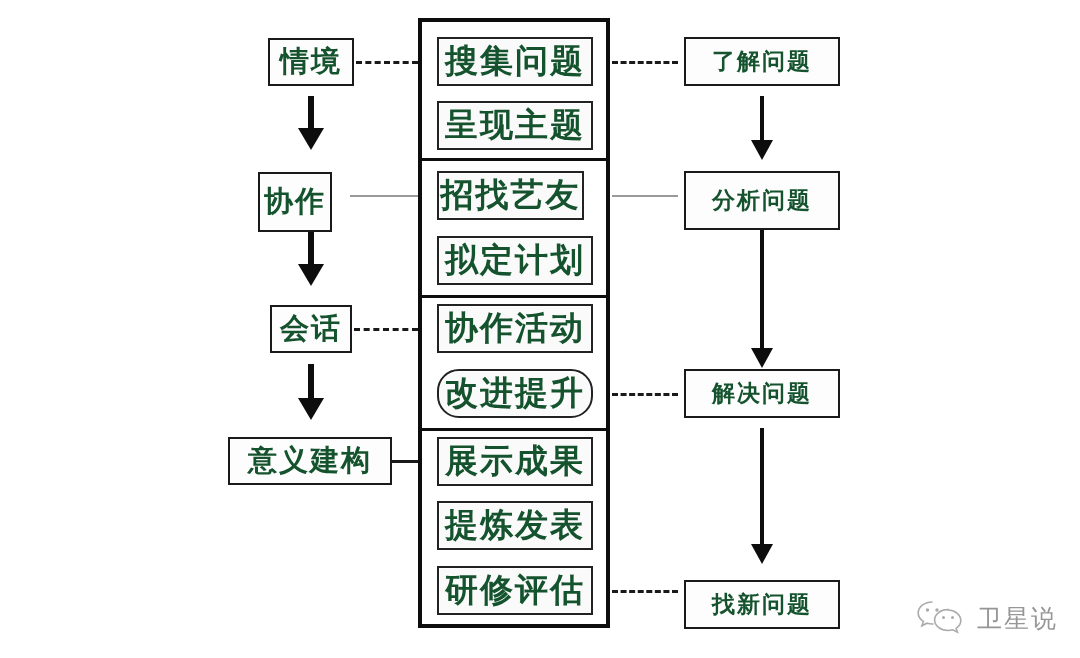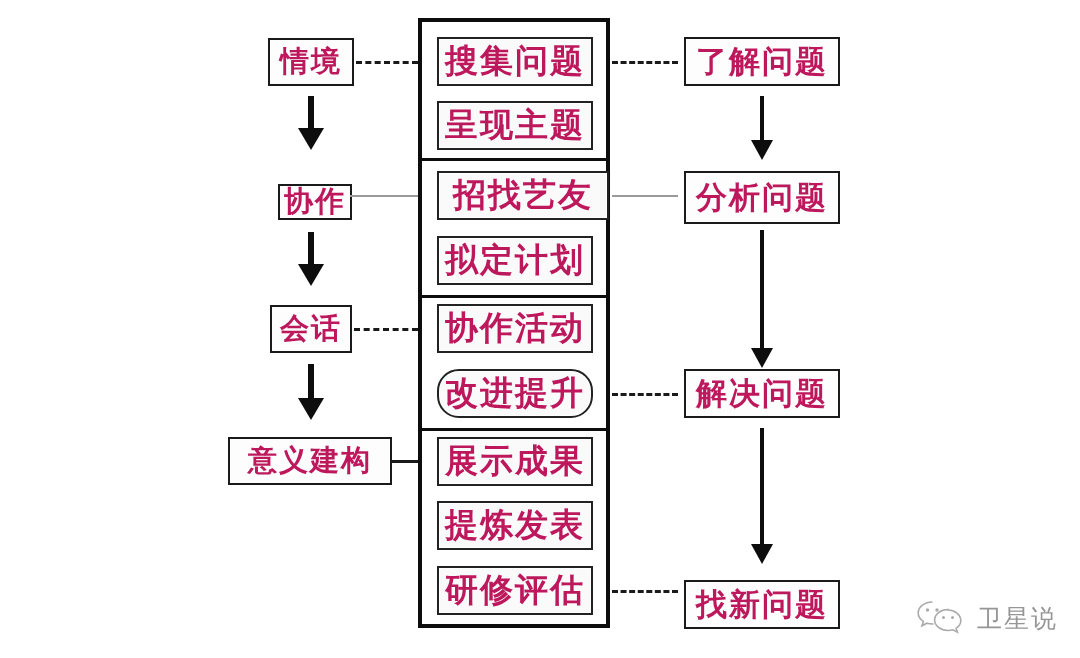--- a/index.html
+++ b/index.html
@@ -13,36 +13,36 @@
   }
   #stage{position:absolute;left:0;top:0;width:1080px;height:658px;}
 
   
   .box{
     position:absolute;
     box-sizing:border-box;
     background:#fdfdfd;
     border:2px solid #1a1a1a;
     display:flex;align-items:center;justify-content:center;
-    color:#be185d;
+    color:#14532d;
     letter-spacing:2px;
     white-space:nowrap;
     font-weight:600;
   }
   .box.inner{
     border:2px solid #222;
     background:#fafafa;
     box-shadow:inset 0 0 0 1px #fff;
   }
   .box.left-label{
     font-size:29px;
     border-width:2px;
   }
   .box.right-label{
-    font-size:31px;
+    font-size:23px;
     border-width:2px;
   }
   .box.mid-item{
     font-size:33px;
   }
 
   
   #main-container{
     position:absolute;
     left:418px;top:18px;
@@ -114,21 +114,21 @@
 
 <div id="stage">
 
   <div class="box left-label" style="left:268px;top:38px;width:86px;height:48px;">情境</div>
 
   <div class="arrow" style="left:311px;top:96px;height:54px;">
     <div class="shaft" style="height:34px;"></div>
     <div class="head" style="top:32px;"></div>
   </div>
 
-  <div class="box left-label" style="left:278px;top:172px;width:74px;height:36px;margin-top:12px;">协作</div>
+  <div class="box left-label" style="left:258px;top:172px;width:74px;height:60px;">协作</div>
 
   <div class="arrow" style="left:311px;top:232px;height:54px;">
     <div class="shaft" style="height:34px;"></div>
     <div class="head" style="top:32px;"></div>
   </div>
 
   <div class="box left-label" style="left:270px;top:305px;width:82px;height:48px;">会话</div>
 
   <div class="arrow" style="left:311px;top:364px;height:56px;">
     <div class="shaft" style="height:36px;"></div>
@@ -144,21 +144,21 @@
 
   <div id="main-container"></div>
 
   <div class="group-sep" style="top:158px;"></div>
   <div class="group-sep" style="top:295px;"></div>
   <div class="group-sep" style="top:428px;"></div>
 
   <div class="box inner mid-item" style="left:437px;top:37px;width:156px;height:49px;">搜集问题</div>
   <div class="box inner mid-item" style="left:437px;top:101px;width:156px;height:49px;">呈现主题</div>
 
-  <div class="box inner mid-item" style="left:437px;top:171px;width:172px;height:49px;">招找艺友</div>
+  <div class="box inner mid-item" style="left:437px;top:171px;width:147px;height:49px;">招找艺友</div>
   <div class="box inner mid-item" style="left:437px;top:236px;width:156px;height:49px;">拟定计划</div>
 
   <div class="box inner mid-item" style="left:437px;top:304px;width:156px;height:49px;">协作活动</div>
   <div class="box inner mid-item" style="left:437px;top:369px;width:156px;height:49px;border-radius:22px;">改进提升</div>
 
   <div class="box inner mid-item" style="left:437px;top:437px;width:156px;height:49px;">展示成果</div>
   <div class="box inner mid-item" style="left:437px;top:501px;width:156px;height:49px;">提炼发表</div>
   <div class="box inner mid-item" style="left:437px;top:566px;width:156px;height:49px;">研修评估</div>
 
   <div class="conn dashed" style="left:612px;top:61px;width:66px;"></div>
@@ -166,21 +166,21 @@
   <div class="conn dashed" style="left:612px;top:393px;width:66px;"></div>
   <div class="conn dashed" style="left:612px;top:590px;width:66px;"></div>
 
   <div class="box right-label" style="left:684px;top:37px;width:156px;height:49px;">了解问题</div>
 
   <div class="arrow thin" style="left:762px;top:96px;height:66px;">
     <div class="shaft" style="height:48px;"></div>
     <div class="head" style="top:44px;"></div>
   </div>
 
-  <div class="box right-label" style="left:684px;top:171px;width:156px;height:53px;">分析问题</div>
+  <div class="box right-label" style="left:684px;top:171px;width:156px;height:59px;">分析问题</div>
 
   <div class="arrow thin" style="left:762px;top:230px;height:140px;">
     <div class="shaft" style="height:120px;"></div>
     <div class="head" style="top:118px;"></div>
   </div>
 
   <div class="box right-label" style="left:684px;top:369px;width:156px;height:49px;">解决问题</div>
 
   <div class="arrow thin" style="left:762px;top:428px;height:138px;">
     <div class="shaft" style="height:118px;"></div>

